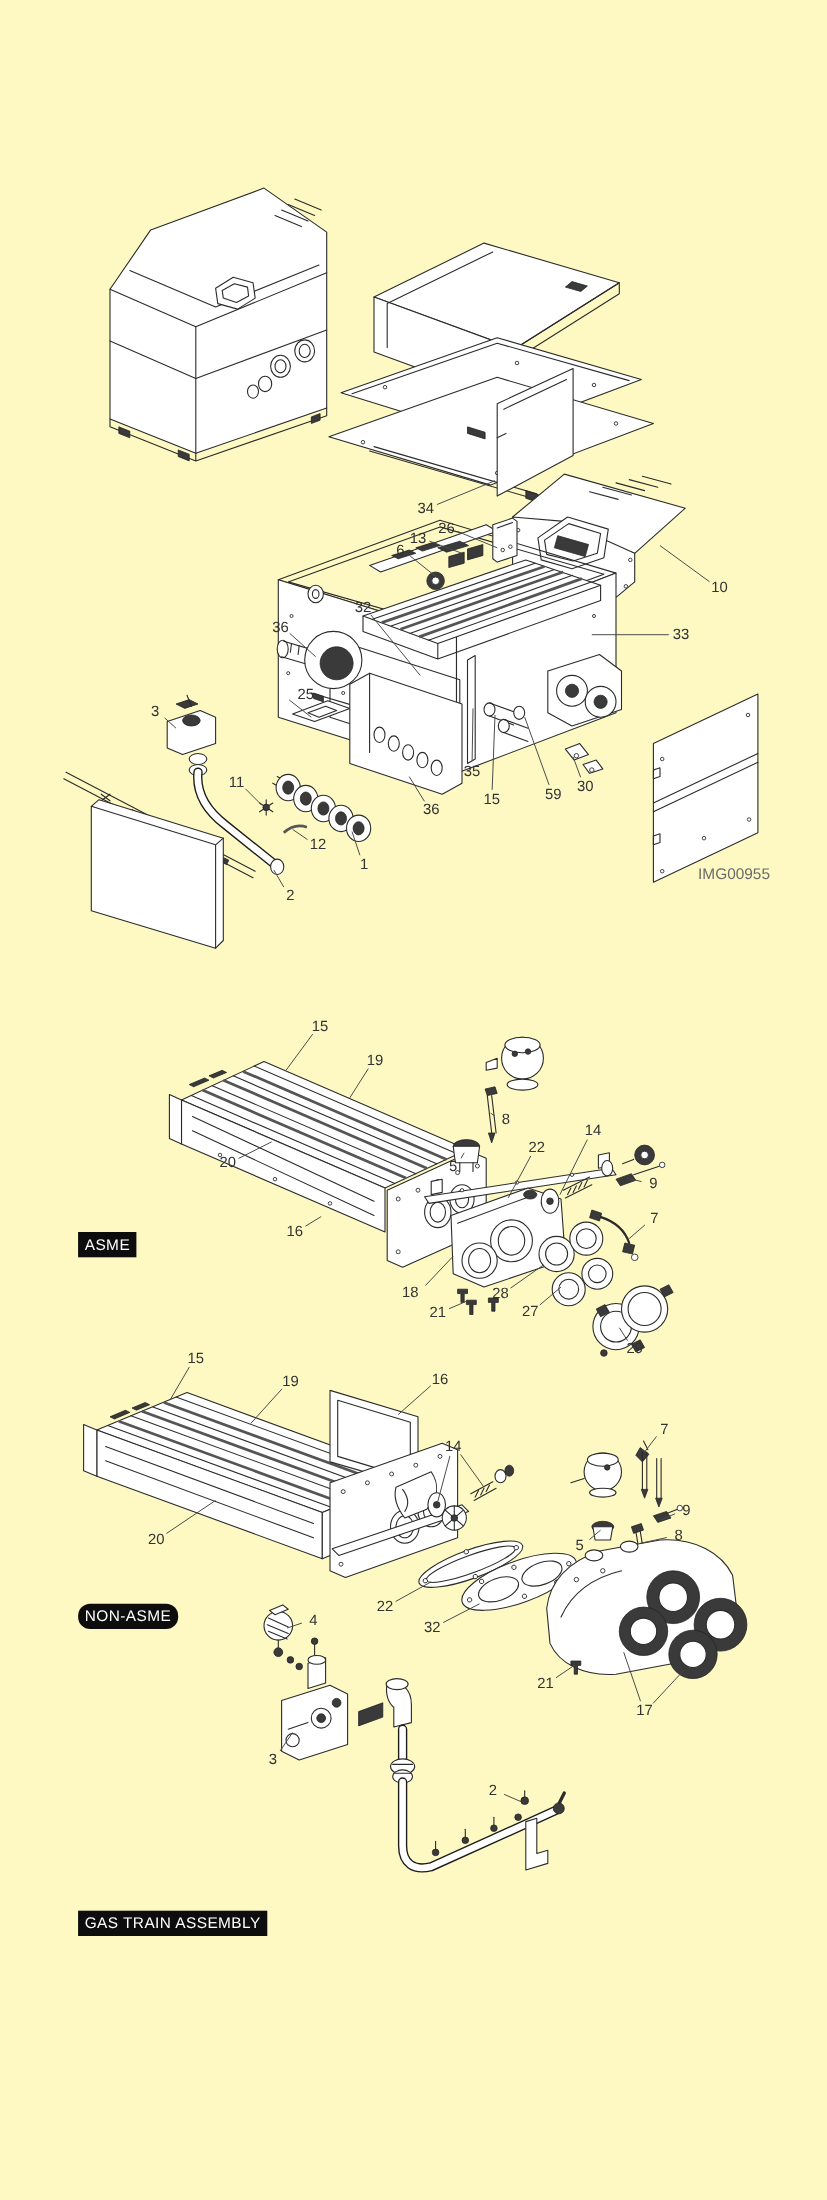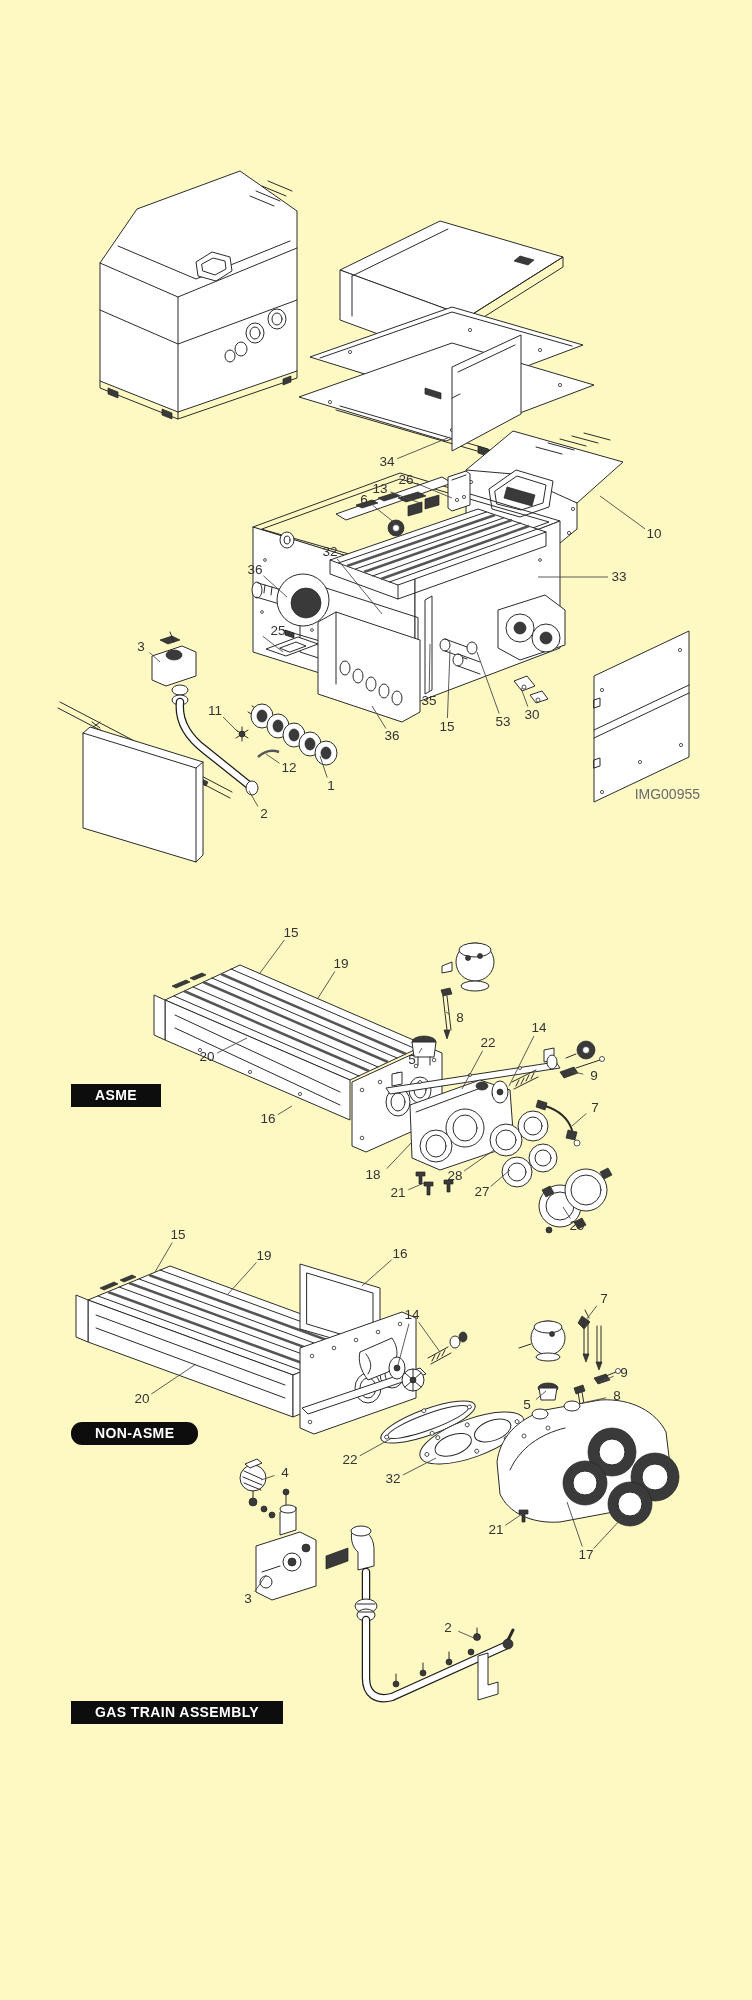--- a/index.html
+++ b/index.html
@@ -4,22 +4,22 @@
 <style>
   html,body{margin:0;padding:0;background:#ffffff;}
   .page{position:relative;width:752px;height:2000px;background:#fef9c3;
         font-family:"Liberation Sans",sans-serif;overflow:hidden;}
   .art,.leaders{position:absolute;left:0;top:0;}
   .leaders{pointer-events:none;}
   .leaders line{stroke:var(--leader,#4a4a4a);stroke-width:0.9;}
   .callout{position:absolute;transform:translate(-50%,-52%);
            font-size:13.5px;color:var(--callout-fg,#333);white-space:nowrap;}
   .section-label{position:absolute;background:var(--label-bg,#0d0d0d);
-           color:var(--label-fg,#fff);font-weight:bold;font-size:14px;
-           padding:3px 24px 4px;letter-spacing:.4px;white-space:nowrap;}
+           color:var(--label-fg,#fff);font-weight:normal;font-size:14px;
+           padding:3px 6px 4px;letter-spacing:.4px;white-space:nowrap;margin-top:36px;}
   .image-id{position:absolute;left:600px;top:786px;width:100px;text-align:right;
            font-size:14px;color:var(--imgid-fg,#6a6a6a);}
   .ln{fill:none;stroke:#2b2b2b;stroke-width:1;stroke-linejoin:round;stroke-linecap:round;}
   .wt{fill:#ffffff;stroke:#2b2b2b;stroke-width:1;stroke-linejoin:round;}
   .dk{fill:#3a3a3a;stroke:#222;stroke-width:.7;}
   .hole{fill:#fff;stroke:#2b2b2b;stroke-width:.8;}
   .thick{fill:none;stroke:#555;stroke-width:2.5;}
   .tube-b{fill:none;stroke:#1c1c1c;stroke-width:8.5;stroke-linecap:round;}
   .tube-w{fill:none;stroke:#fff;stroke-width:6;stroke-linecap:round;}
 </style>
@@ -531,21 +531,21 @@
       <span class="callout" style="left: 255px; top: 570px;">36</span>
       <span class="callout" style="left: 254px; top: 631px; margin-left: 24px;">25</span>
       <span class="callout" style="left: 141px; top: 647px;">3</span>
       <span class="callout" style="left: 215px; top: 711px;">11</span>
       <span class="callout" style="left: 289px; top: 768px;">12</span>
       <span class="callout" style="left: 331px; top: 786px;">1</span>
       <span class="callout" style="left: 264px; top: 814px;">2</span>
       <span class="callout" style="left: 392px; top: 736px;">36</span>
       <span class="callout" style="left: 429px; top: 701px;">35</span>
       <span class="callout" style="left: 447px; top: 727px;">15</span>
-      <span class="callout" style="left: 503px; top: 722px;">53</span>
+      <span class="callout" style="left: 503px; top: 722px;">59</span>
       <span class="callout" style="left: 532px; top: 715px;">30</span>
       <span class="callout" style="left: 619px; top: 577px;">33</span>
       <span class="callout" style="left: 654px; top: 534px;">10</span>
       <span class="callout" style="left: 291px; top: 933px;">15</span>
       <span class="callout" style="left: 341px; top: 964px;">19</span>
       <span class="callout" style="left: 207px; top: 1057px;">20</span>
       <span class="callout" style="left: 268px; top: 1119px;">16</span>
       <span class="callout" style="left: 460px; top: 1018px;">8</span>
       <span class="callout" style="left: 412px; top: 1060px;">5</span>
       <span class="callout" style="left: 488px; top: 1043px;">22</span>

